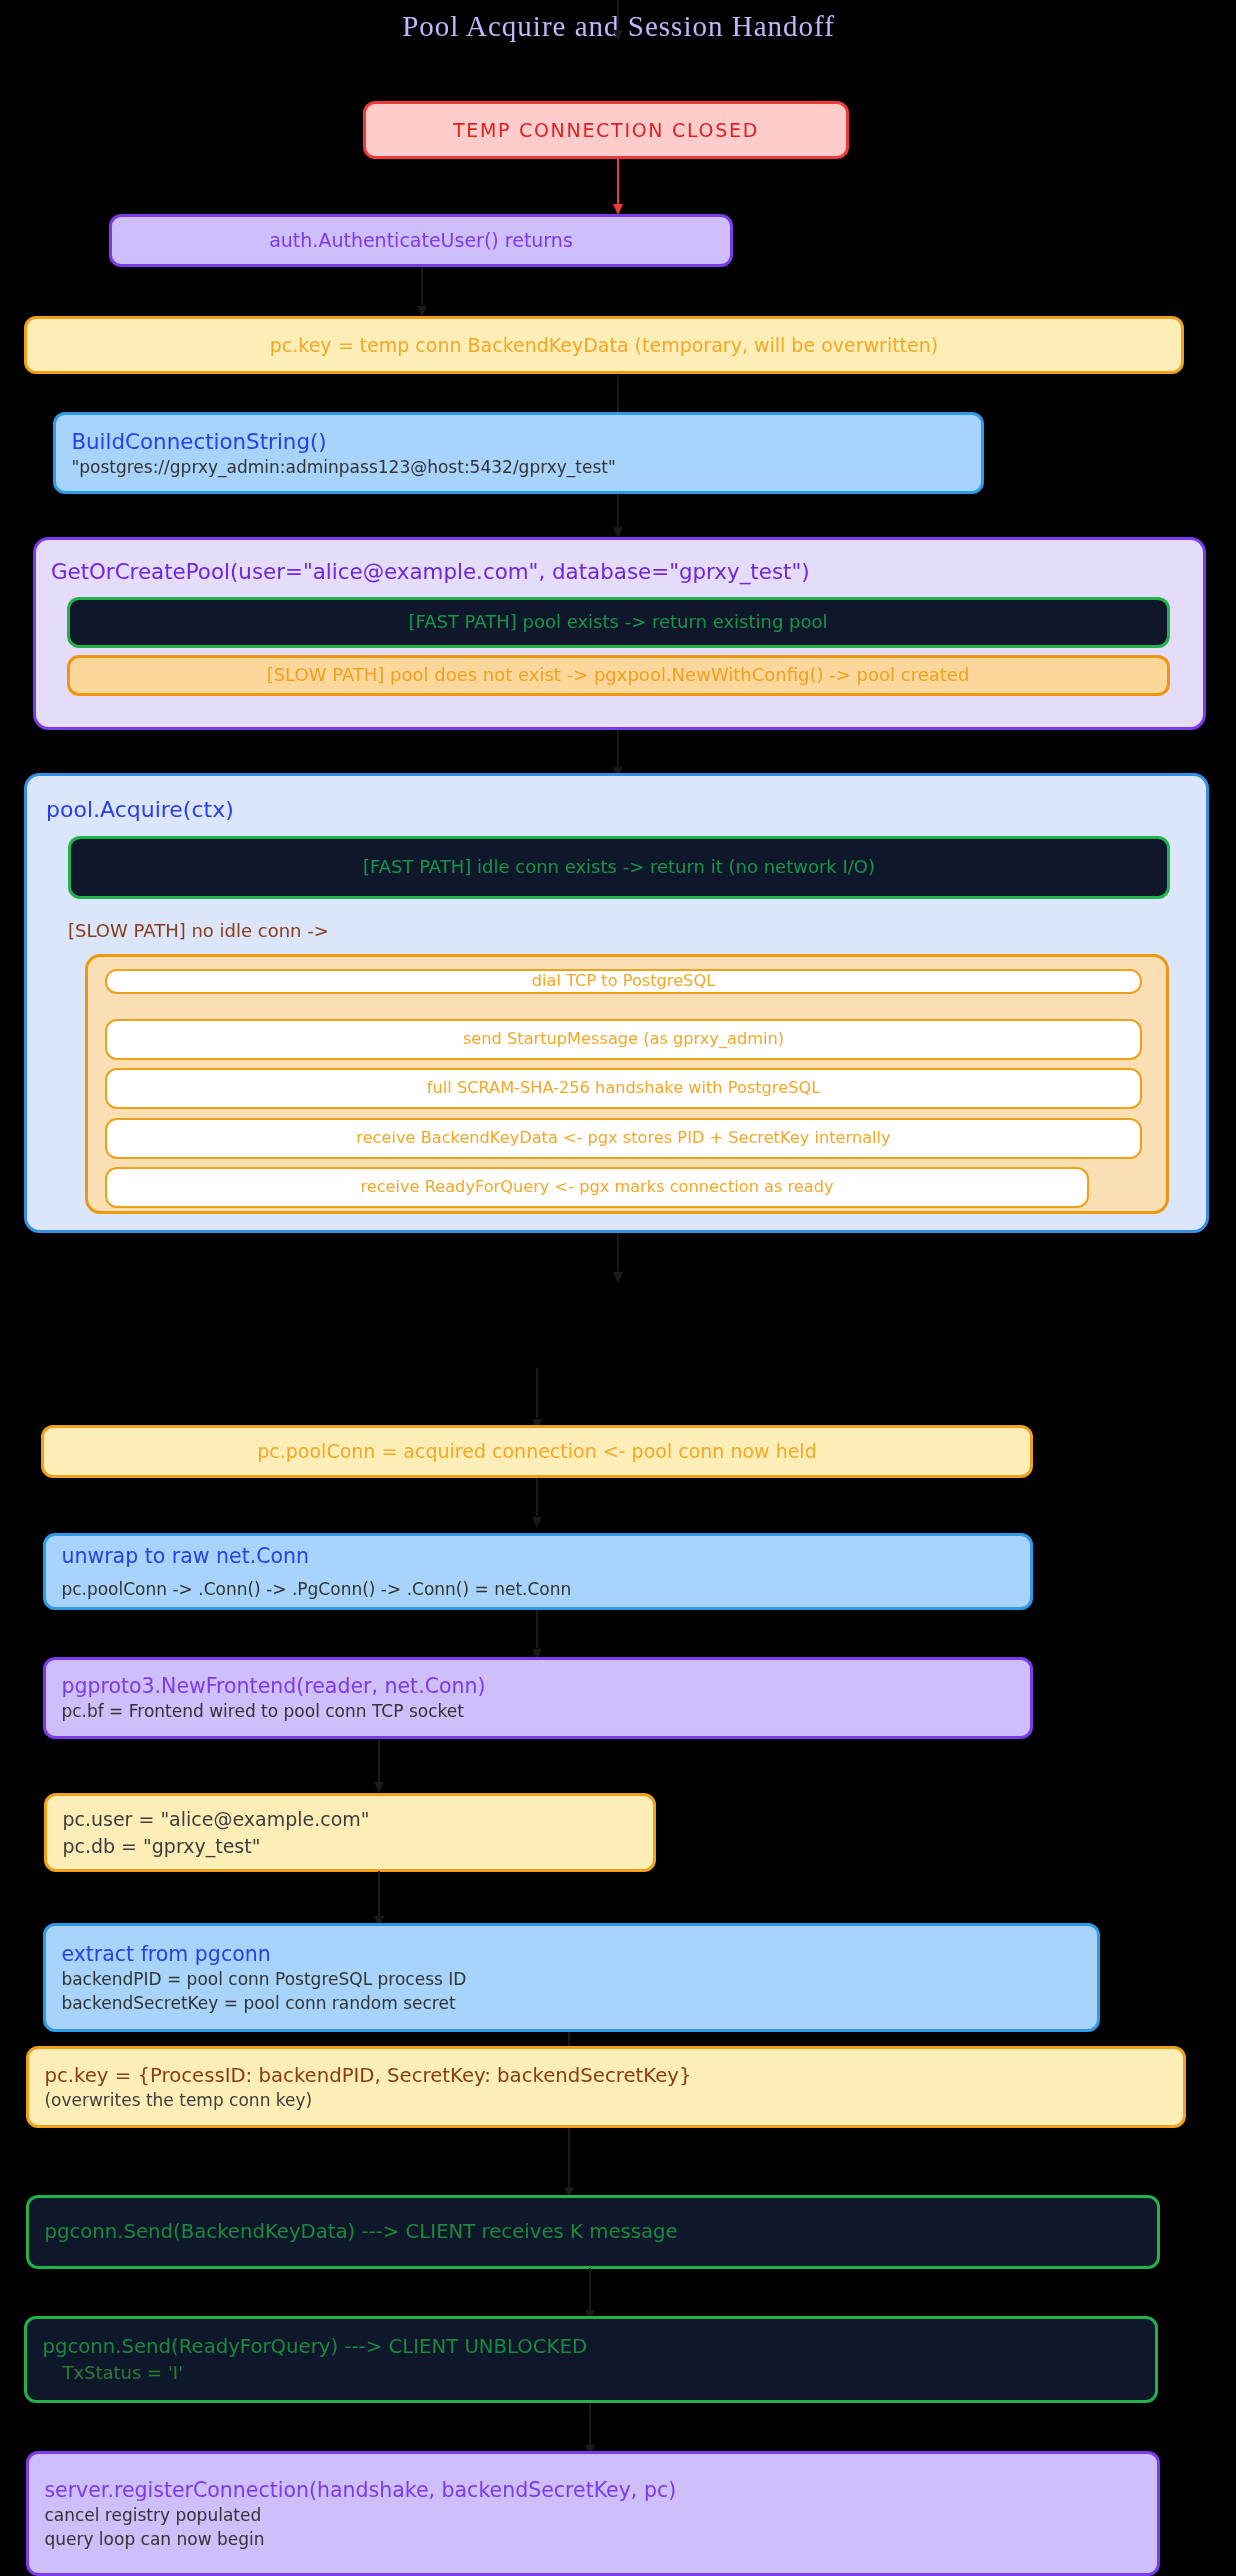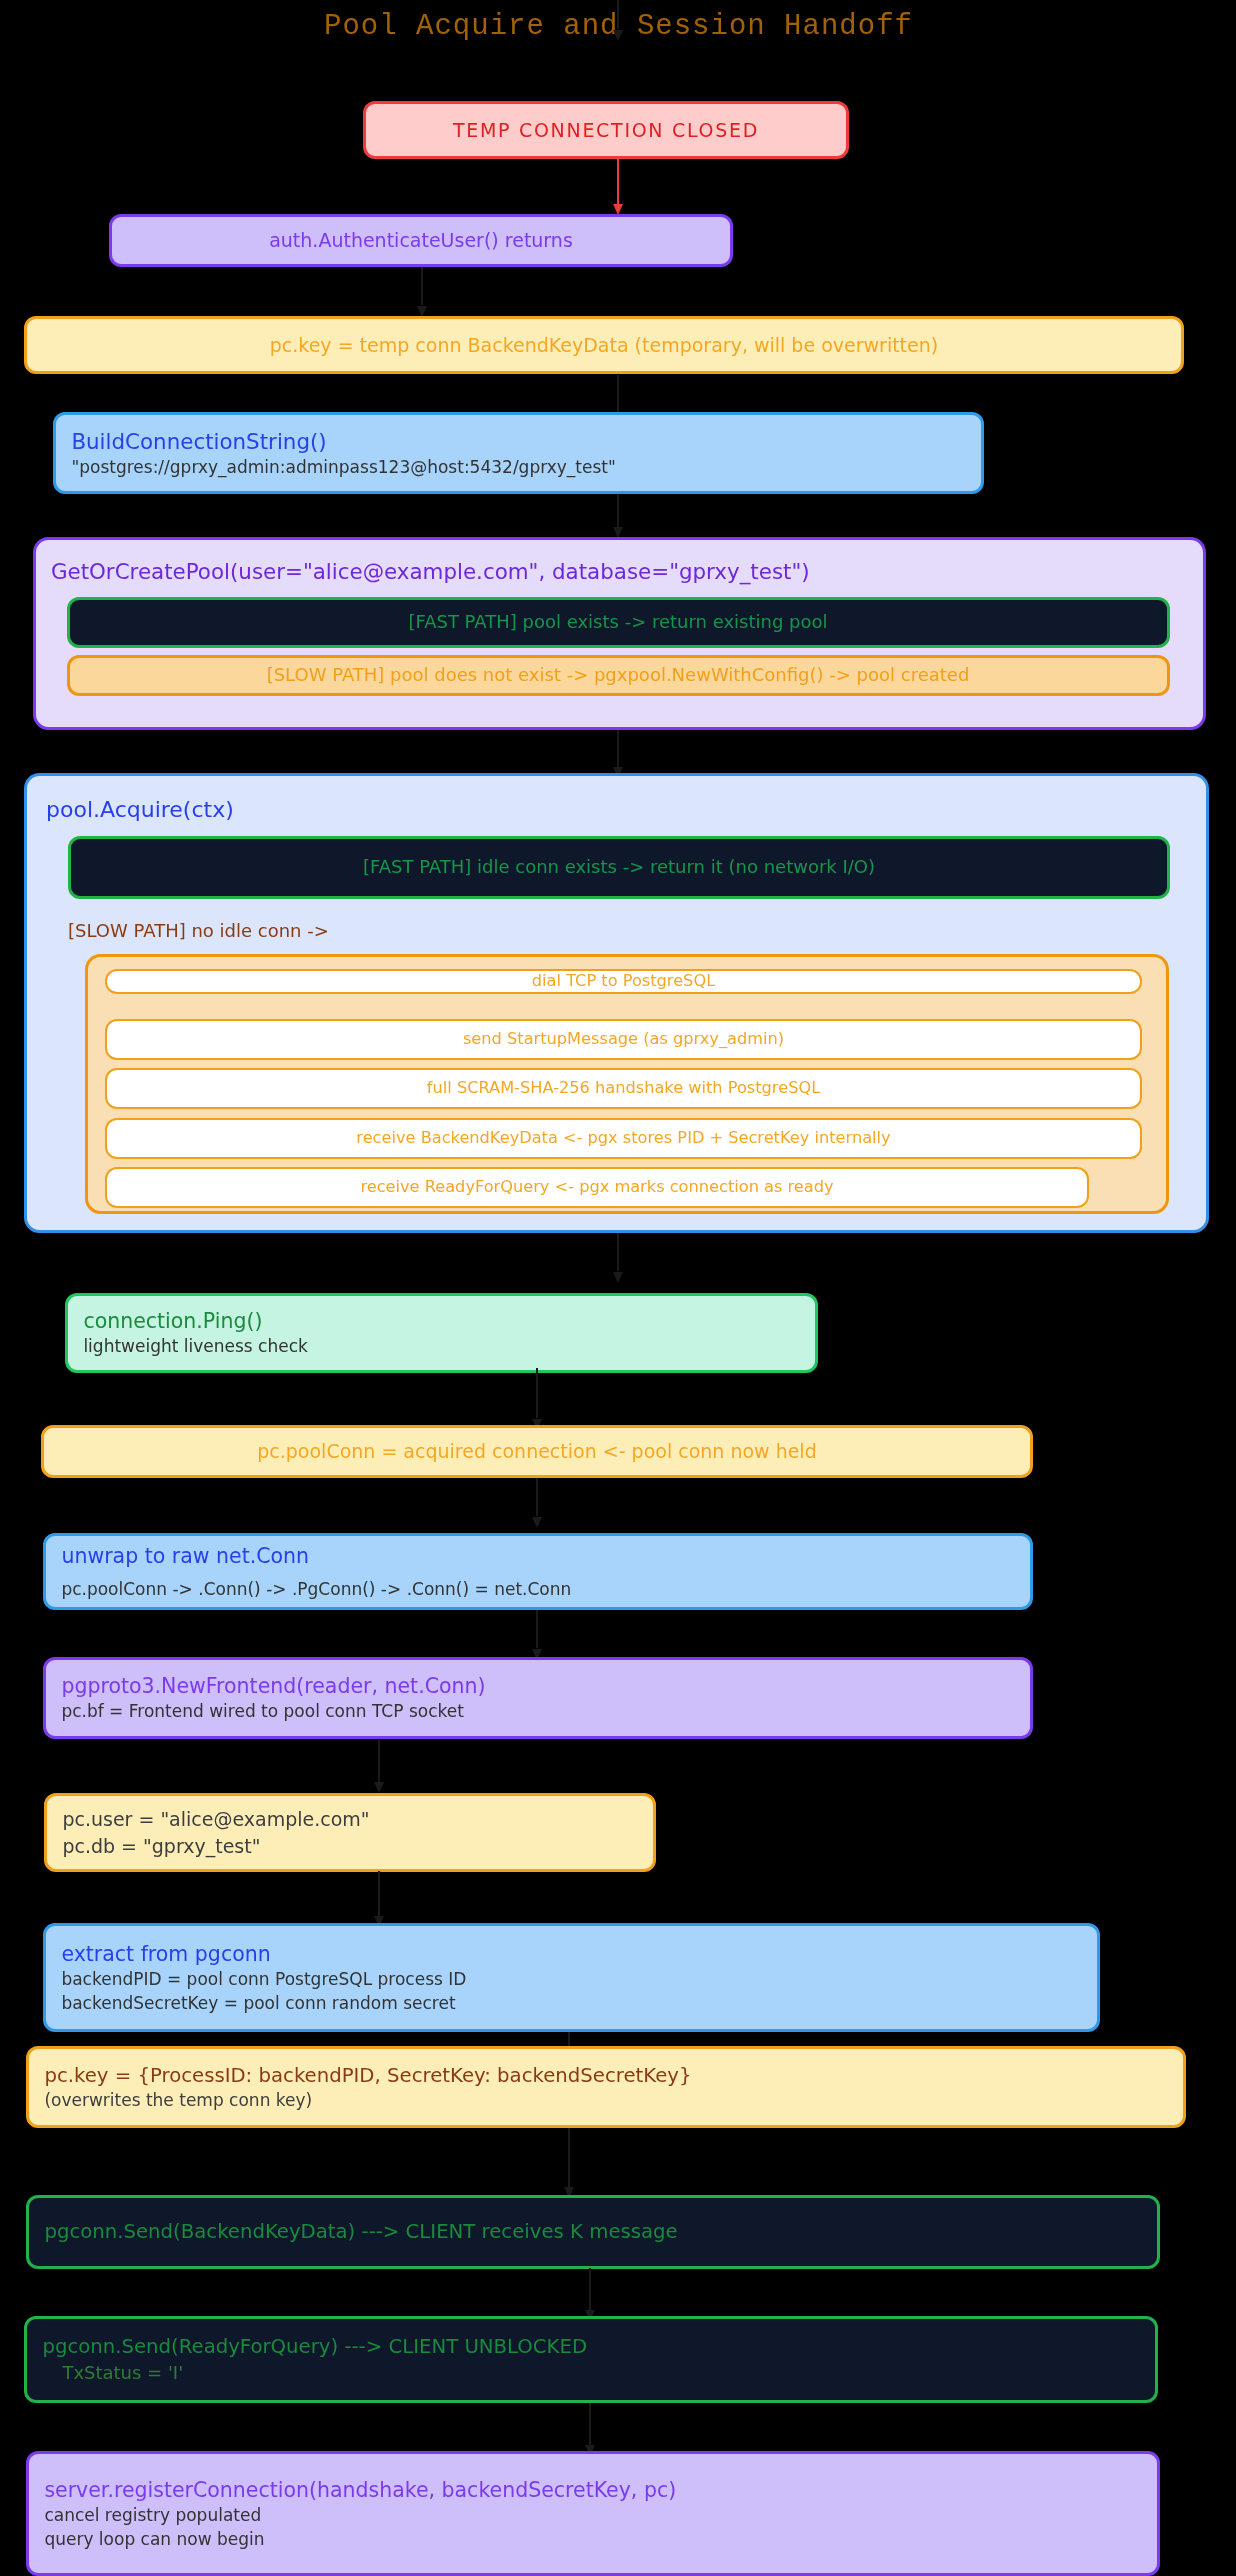--- a/index.html
+++ b/index.html
@@ -24,22 +24,22 @@
 
   
   .diagram-title {
     position: absolute;
     top: 10.3px;
     left: 0;
     width: 1237px;
     text-align: center;
     font-size: 29px;
     letter-spacing: 1px;
-    color: #a16207;
-    font-family: Liberation Mono, monospace;
+    color: #c4b5fd;
+    font-family: Liberation Serif, serif;
     white-space: nowrap;
   }
 
   
   .node {
     position: absolute;
     box-sizing: border-box;
     border-radius: 12px;
     border-style: solid;
     border-width: 3.4px;
@@ -229,24 +229,20 @@
         <span class="ln head" style="font-size:16.2px;">receive ReadyForQuery &lt;- pgx marks connection as ready</span>
       </div>
     </div>
   </div>
 
   <div class="arrow" style="left:618px; top:1233px; height:50px;">
     <div class="shaft" style="height:38px;"></div>
     <div class="headpt" style="bottom:0px;"></div>
   </div>
 
-  <div class="node t-mint left" style="left:65px; top:1293px; width:753px; height:80px;">
-    <span class="ln head" style="font-size:20.5px;">connection.Ping()</span>
-    <span class="ln sub" style="font-size:17px;">lightweight liveness check</span>
-  </div>
 
   <div class="arrow" style="left:537px; top:1368px; height:62px;">
     <div class="shaft" style="height:50px;"></div>
     <div class="headpt" style="bottom:0px;"></div>
   </div>
 
   <div class="node t-yellow center" style="left:41px; top:1425px; width:992px; height:53px;">
     <span class="ln head" style="font-size:19px;">pc.poolConn = acquired connection   &lt;- pool conn now held</span>
   </div>
 

